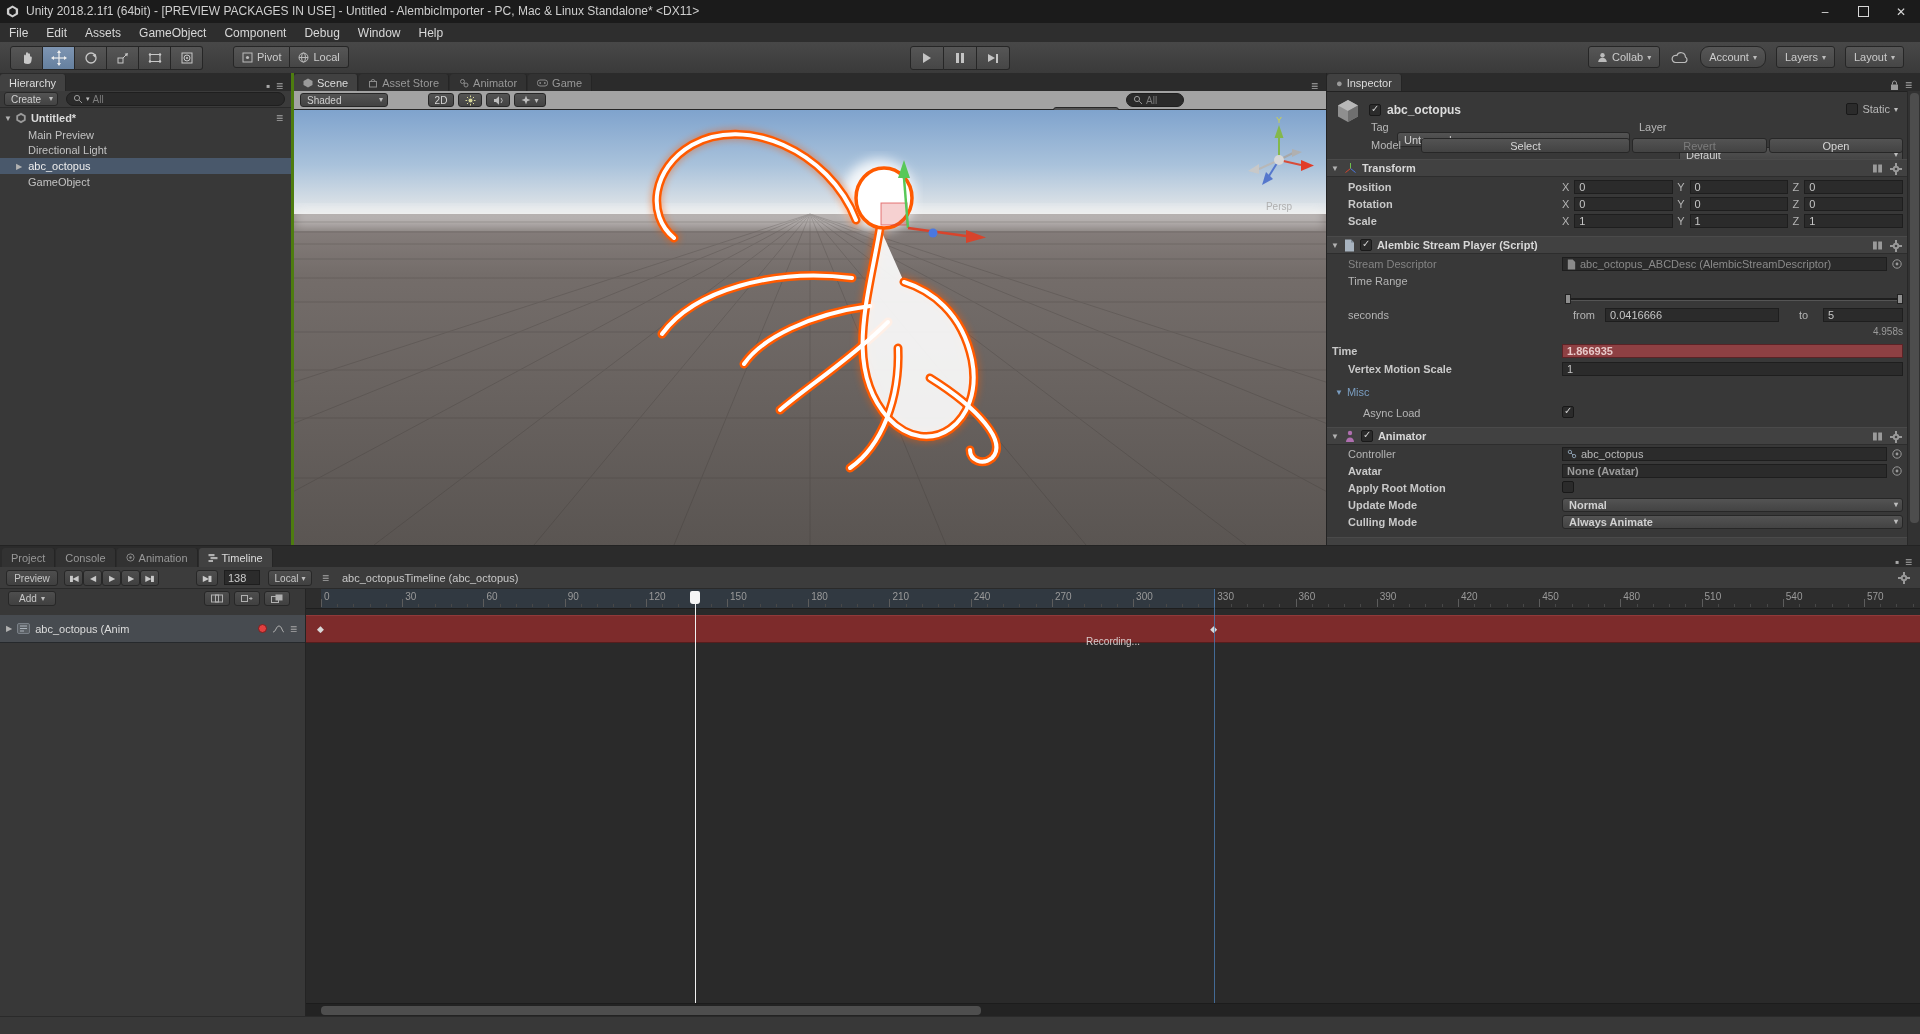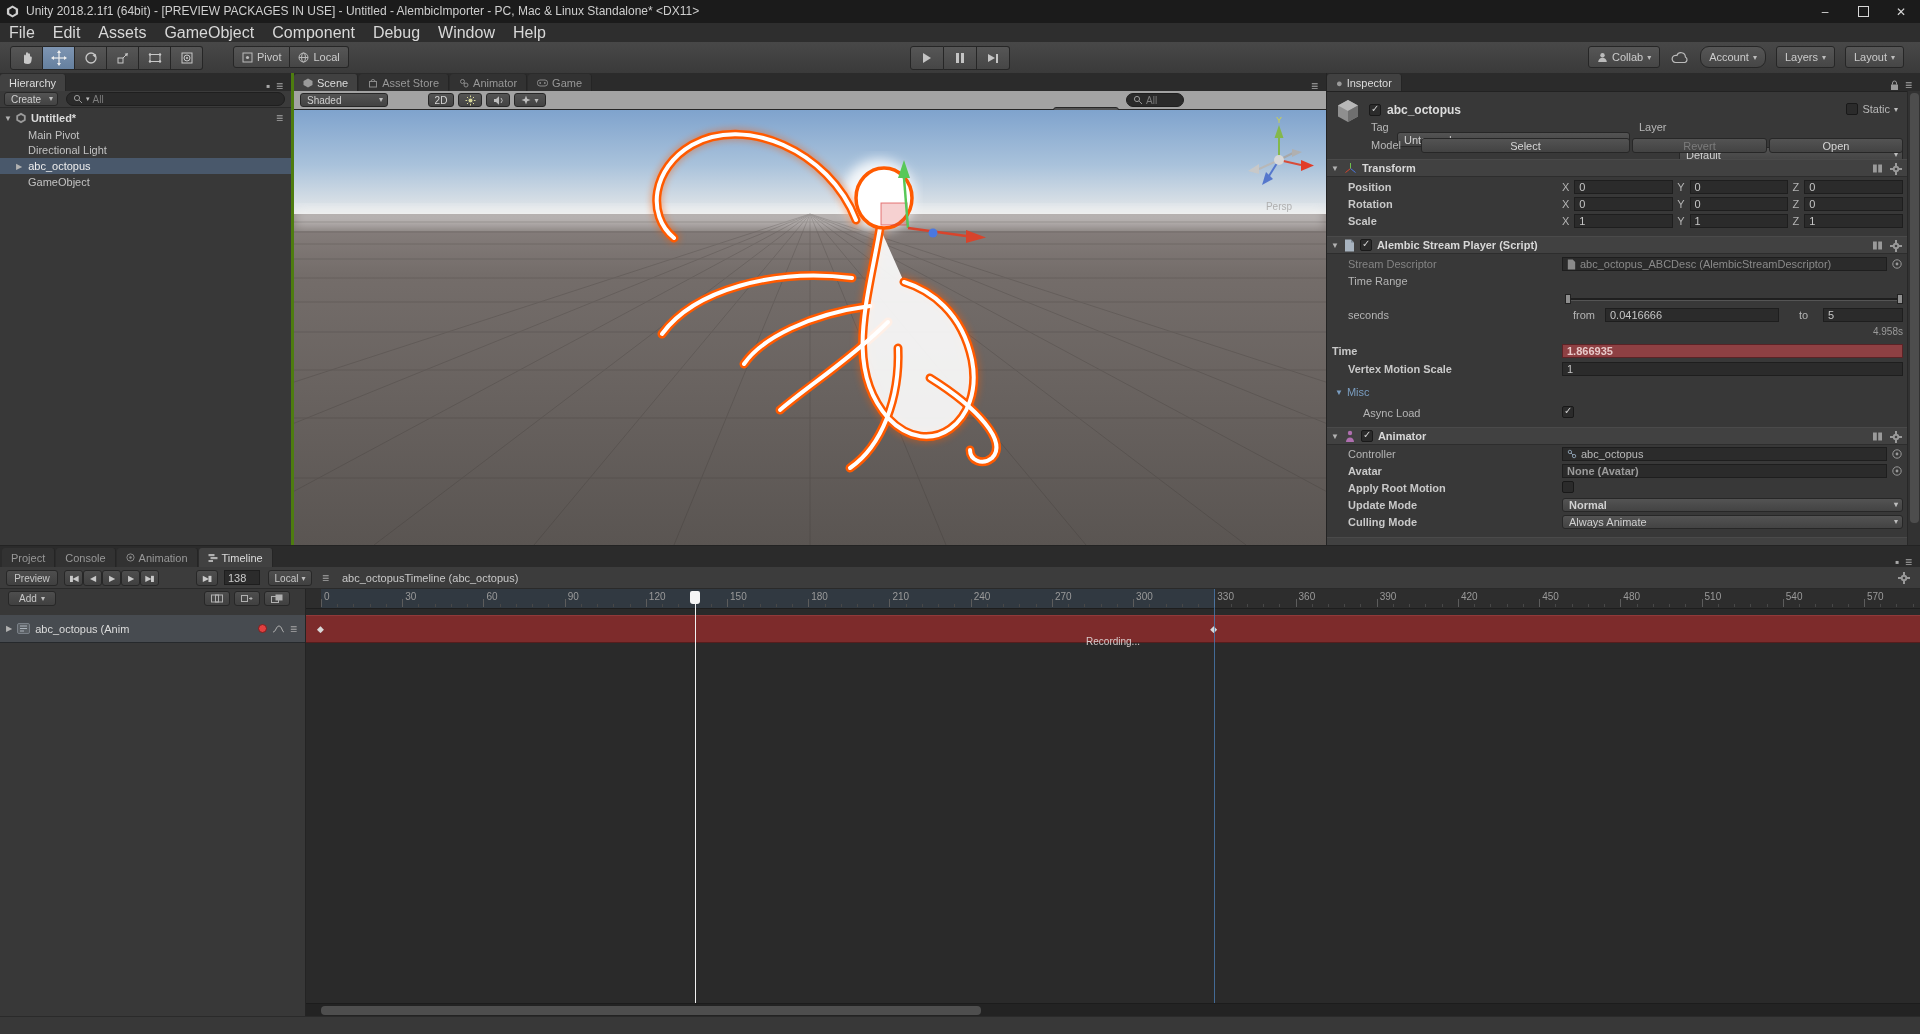--- a/index.html
+++ b/index.html
@@ -2,21 +2,21 @@
 <html><head>
 <meta charset="utf-8">
 <style>
   body{margin:0;background:#141414}
   #app{position:relative;width:1920px;height:1034px;background:#383838;font-family:"Liberation Sans",sans-serif;font-size:11px;color:#b8b8b8;overflow:hidden}
   .ab{position:absolute}
   .flex{display:flex;align-items:center}
   
   .titlebar{left:0;top:0;width:100%;height:23px;background:#1b1b1b;color:#cfcfcf;font-size:12px;display:flex;align-items:center}
   .winbtn{width:38px;height:23px;display:flex;align-items:center;justify-content:center;color:#d8d8d8;font-size:12px}
-  .menubar{left:0;top:23px;width:100%;height:19px;background:#2e2e2e;border-bottom:1px solid #1f1f1f;color:#d8d8d8;font-size:16px;display:flex;align-items:center}
+  .menubar{left:0;top:23px;width:100%;height:19px;background:#2e2e2e;border-bottom:1px solid #1f1f1f;color:#d8d8d8;font-size:12px;display:flex;align-items:center}
   .menubar span{padding:0 9px}
   .topbar{left:0;top:42px;width:100%;height:31px;background:linear-gradient(#484848,#3a3a3a);border-bottom:1px solid #1f1f1f}
   .toolbtn{width:31px;height:22px;background:linear-gradient(#565656,#464646);border:1px solid #262626;border-left:none;display:flex;align-items:center;justify-content:center}
   .toolbtn.first{border-left:1px solid #262626;border-radius:3px 0 0 3px}
   .toolbtn.last{border-radius:0 3px 3px 0}
   .toolbtn.sel{background:linear-gradient(#7e95b2,#65809f)}
   .pill{height:22px;background:linear-gradient(#565656,#464646);border:1px solid #262626;display:flex;align-items:center;gap:4px;padding:0 8px;color:#ccc;box-sizing:border-box}
   .arrow{font-size:8px;color:#bdbdbd}
   
   .tabstrip{background:#2b2b2b;display:flex;align-items:flex-end;border-bottom:1px solid #222}
@@ -221,21 +221,21 @@
       <div class="hrow" style="top:2px;font-weight:bold;color:#dcdcdc">
         <span class="fold" style="margin-left:4px">▼</span>
         <svg width="12" height="12" viewBox="0 0 14 14" style="margin-left:3px">
             <polygon points="7,1 12.5,4.2 12.5,9.8 7,13 1.5,9.8 1.5,4.2" fill="#9a9a9a"></polygon>
             <polygon points="7,3.4 10.4,5.3 10.4,8.7 7,10.6 3.6,8.7 3.6,5.3" fill="#383838"></polygon>
           </svg>
         <span style="margin-left:4px">Untitled*</span>
         <span class="menu-glyph" style="margin-left:auto;margin-right:8px">≡</span>
       </div>
       <div class="hrow" style="top:19px;padding-left:28px">
-          <span>Main Pivot</span>
+          <span>Main Preview</span>
         </div>
       <div class="hrow" style="top:34px;padding-left:28px">
           <span>Directional Light</span>
         </div>
       <div class="hrow sel" style="top:50px">
         <span class="fold" style="margin-left:16px">▶</span>
         <span style="margin-left:6px">abc_octopus</span>
       </div>
       <div class="hrow" style="top:66px;padding-left:28px">
           <span>GameObject</span>
@@ -664,21 +664,21 @@
             </div>
           </div>
       </div>
       <div class="ab" style="left:0;top:389px;width:100%;height:16px">
         <span class="ilabel b" style="left:21px">Apply Root Motion</span>
         <div class="cb ab" style="left:235px;top:1px"></div>
       </div>
       <div class="ab" style="left:0;top:423px;width:100%;height:16px">
         <span class="ilabel b" style="left:21px">Culling Mode</span>
         <div class="ifields">
-            <div class="ddl" style="flex:1;height:14px;font-weight:normal">
+            <div class="ddl" style="flex:1;height:14px;font-weight:bold">
               <span>Always Animate</span>
             </div>
           </div>
       </div>
       <div class="ab" style="left:0;top:446px;width:100%;height:8px;background:#414141;border-top:1px solid #4a4a4a"></div>
     </div>
     <div class="ab" style="right:0;top:18px;width:13px;bottom:0;background:#323232;border-left:1px solid #282828;box-sizing:border-box">
       <div class="ab" style="left:2px;top:2px;width:9px;height:430px;background:#4d4d4d;border-radius:4px"></div>
     </div>
   </div>

